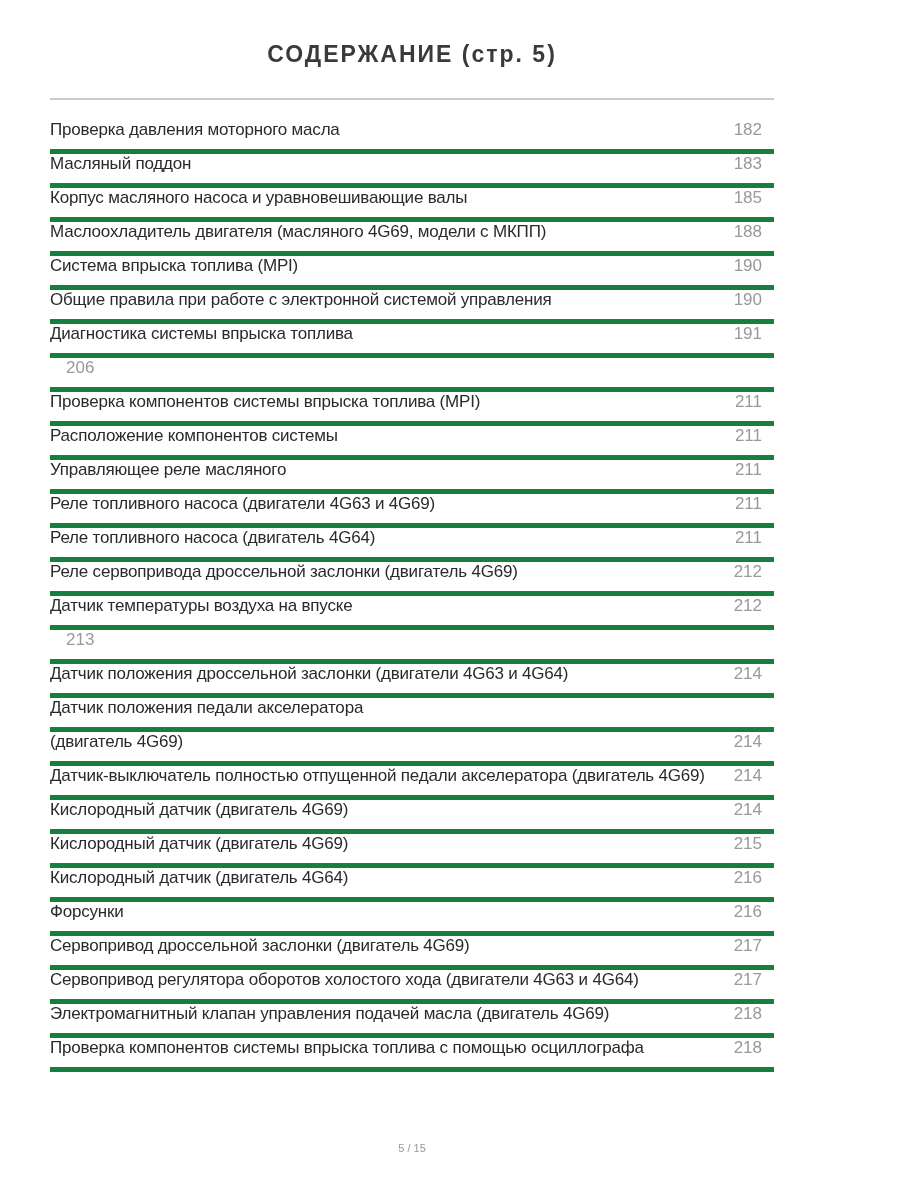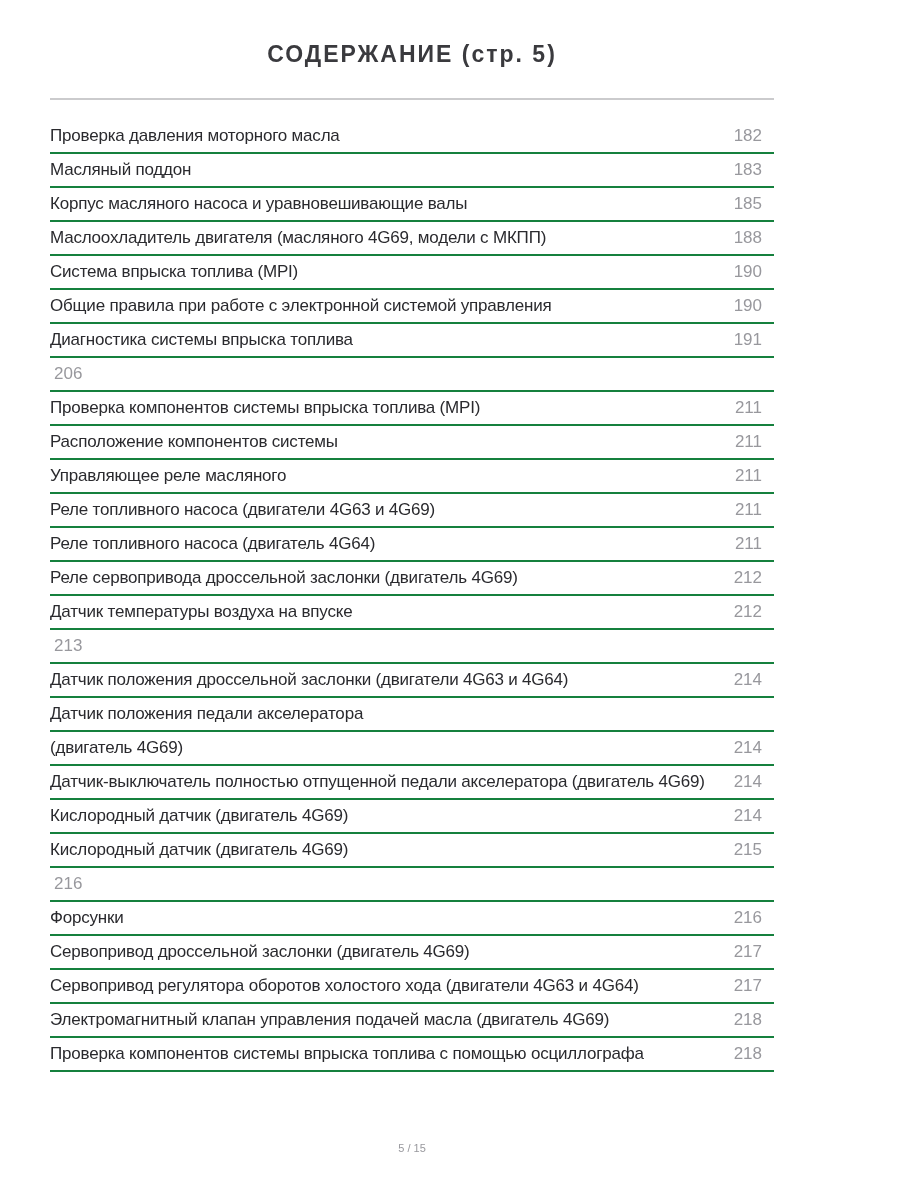--- a/index.html
+++ b/index.html
@@ -29,36 +29,35 @@
     height: 2px;
     background: #cbcbcd;
     margin: 30px 50px 0 50px;
   }
   .toc {
     margin: 20px 50px 0 50px;
   }
   .row {
     height: 34px;
     display: flex;
-    align-items: center;
     justify-content: space-between;
-    border-bottom: 2px solid #15803d;
+    border-bottom: 5px solid #15803d;
     font-size: 17px;
     box-sizing: border-box;
   }
   .row-title {
     color: #2a2a2e;
     white-space: nowrap;
     letter-spacing: -0.2px;
   }
   .row-page {
     color: #98989d;
     padding-right: 12px;
     flex-shrink: 0;
-    margin-left: 4px;
+    margin-left: 16px;
   }
   .footer {
     margin-top: 70px;
     text-align: center;
     font-size: 11px;
     color: #98989d;
   }
 </style>
 </head>
 <body>
@@ -172,20 +171,21 @@
     <span class="row-title">Кислородный датчик (двигатель 4G69)</span>
     <span class="row-page">214</span>
   </div>
 
   <div class="row">
     <span class="row-title">Кислородный датчик (двигатель 4G69)</span>
     <span class="row-page">215</span>
   </div>
 
   <div class="row">
+    <span class="row-title">Кислородный датчик (двигатель 4G64)</span>
     <span class="row-page">216</span>
   </div>
 
   <div class="row">
     <span class="row-title">Форсунки</span>
     <span class="row-page">216</span>
   </div>
 
   <div class="row">
     <span class="row-title">Сервопривод дроссельной заслонки (двигатель 4G69)</span>

